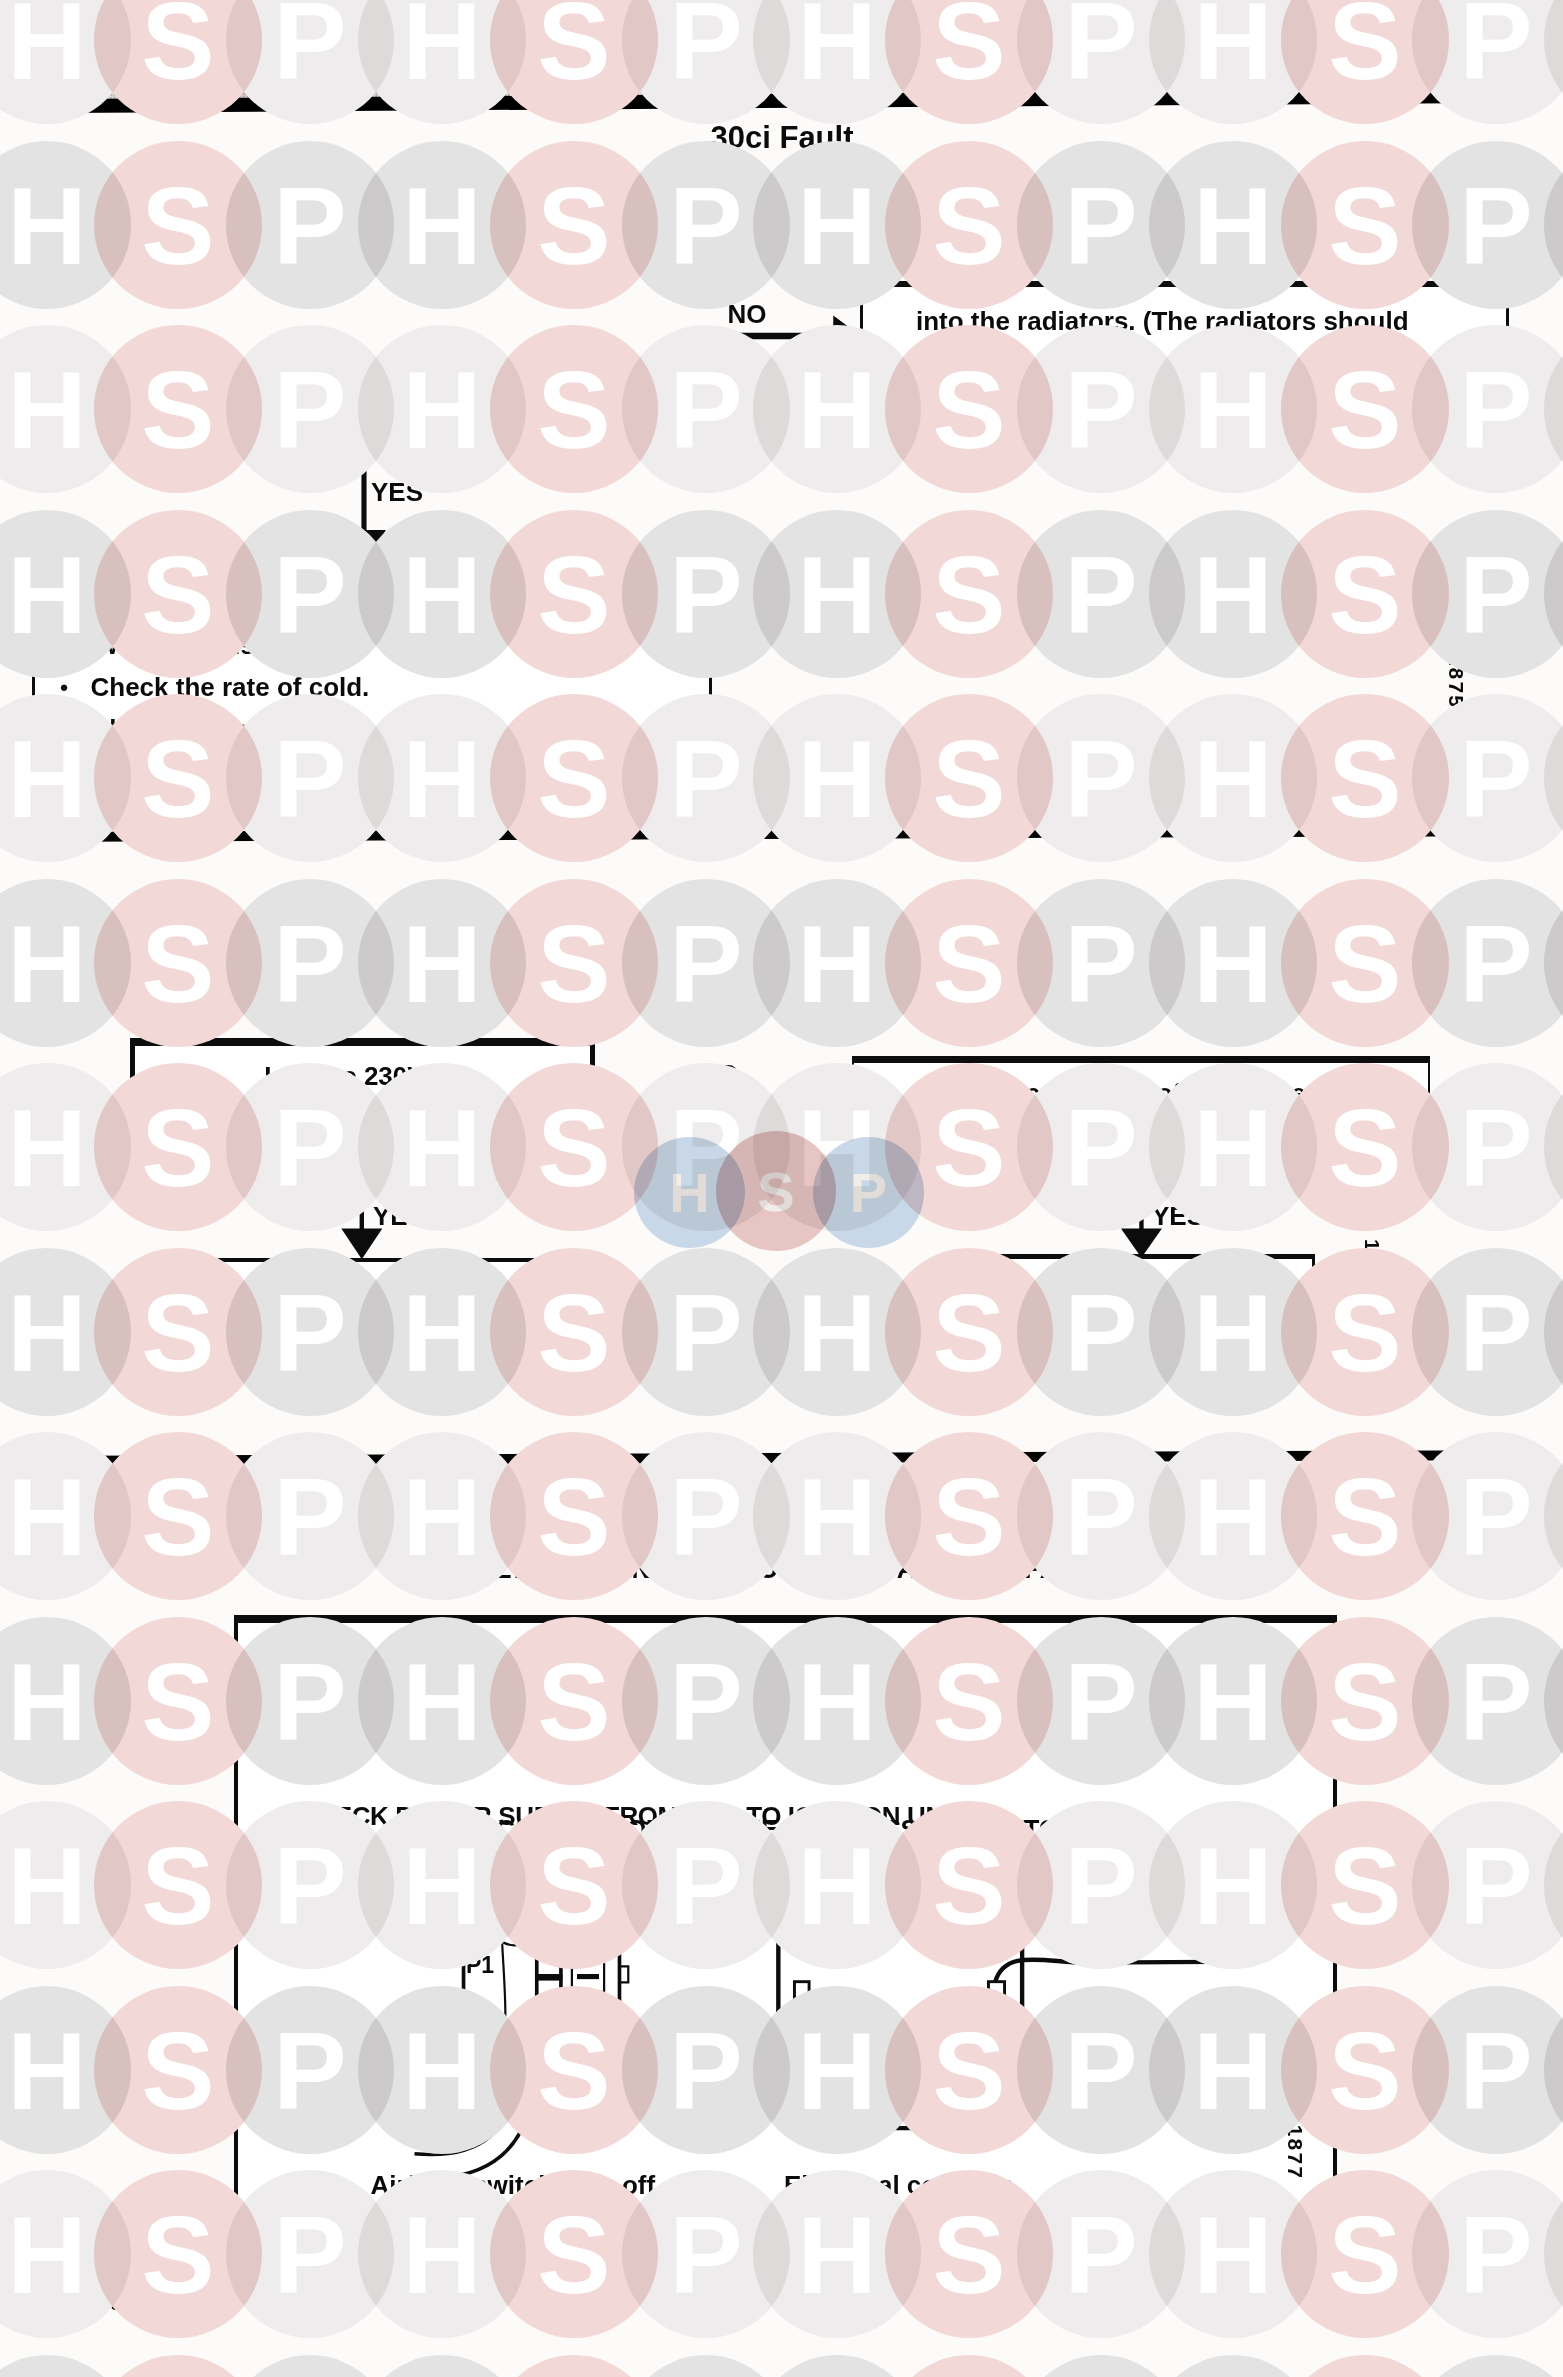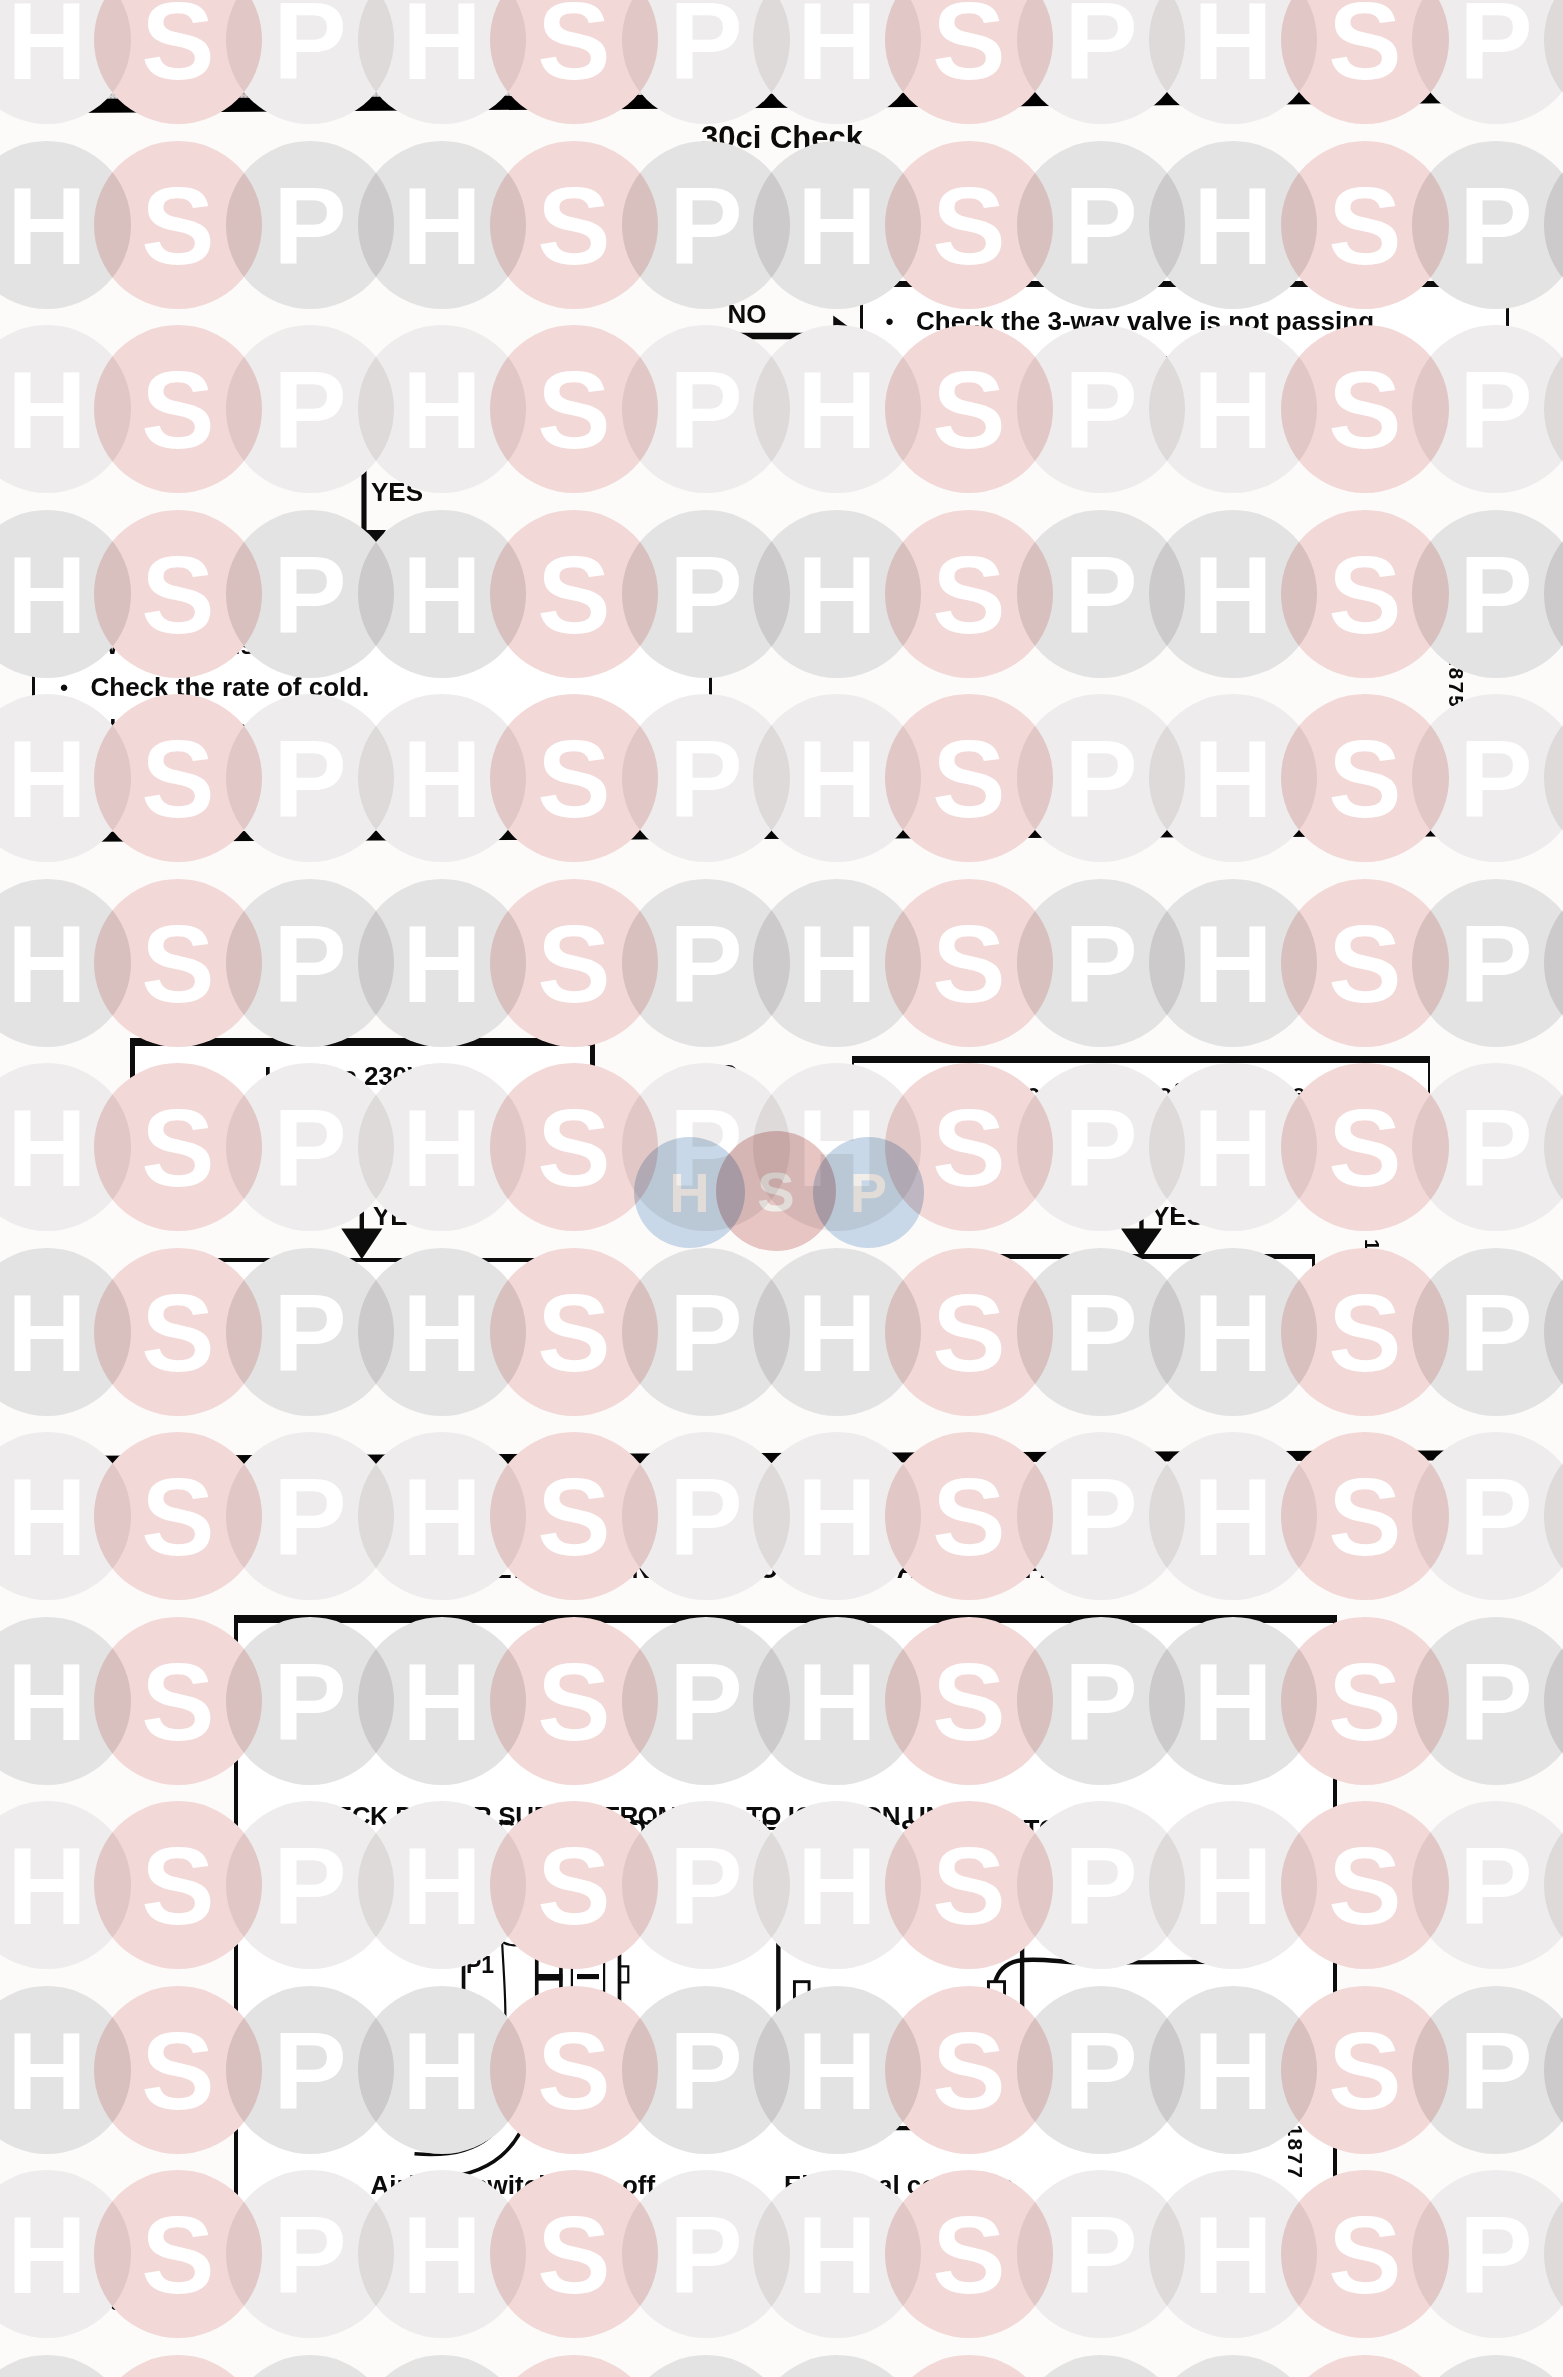--- a/index.html
+++ b/index.html
@@ -114,32 +114,28 @@
 <div class="page">
   <div class="content">
 
     <div class="abs scan-sliver"></div>
     <div class="abs banner-notch"></div>
 
     <div class="abs banner">
       <span class="banner-title">18 Fault Finding</span>
     </div>
 
-    <div class="abs center subtitle">30ci Check</div>
+    <div class="abs center subtitle">30ci Fault</div>
 
     <div class="abs center fault-heading h1">FAULT: THE WATER AT THE TAPS IS LUKE-WARM.</div>
 
 
     <div class="abs flow-label" style="left:703px;top:299px;width:88px;text-align:center;">NO</div>
 
     <div class="abs fbox nb1">
-      <div class="hang">
-        <span class="bullet-dot"></span>
-        <span>Check the 3-way valve is not passing</span>
-      </div>
       <div class="hang">into the radiators. (The radiators should</div>
       <div class="hang">stay cold in Summer setting)</div>
     </div>
 
     <div class="abs flow-label" style="left:371px;top:477px;">YES</div>
 
     <div class="abs fbox yb1">
       <div class="hang">
         <span class="bullet-dot"></span>
         <span>Check that the flow restrictor on the cold</span>

